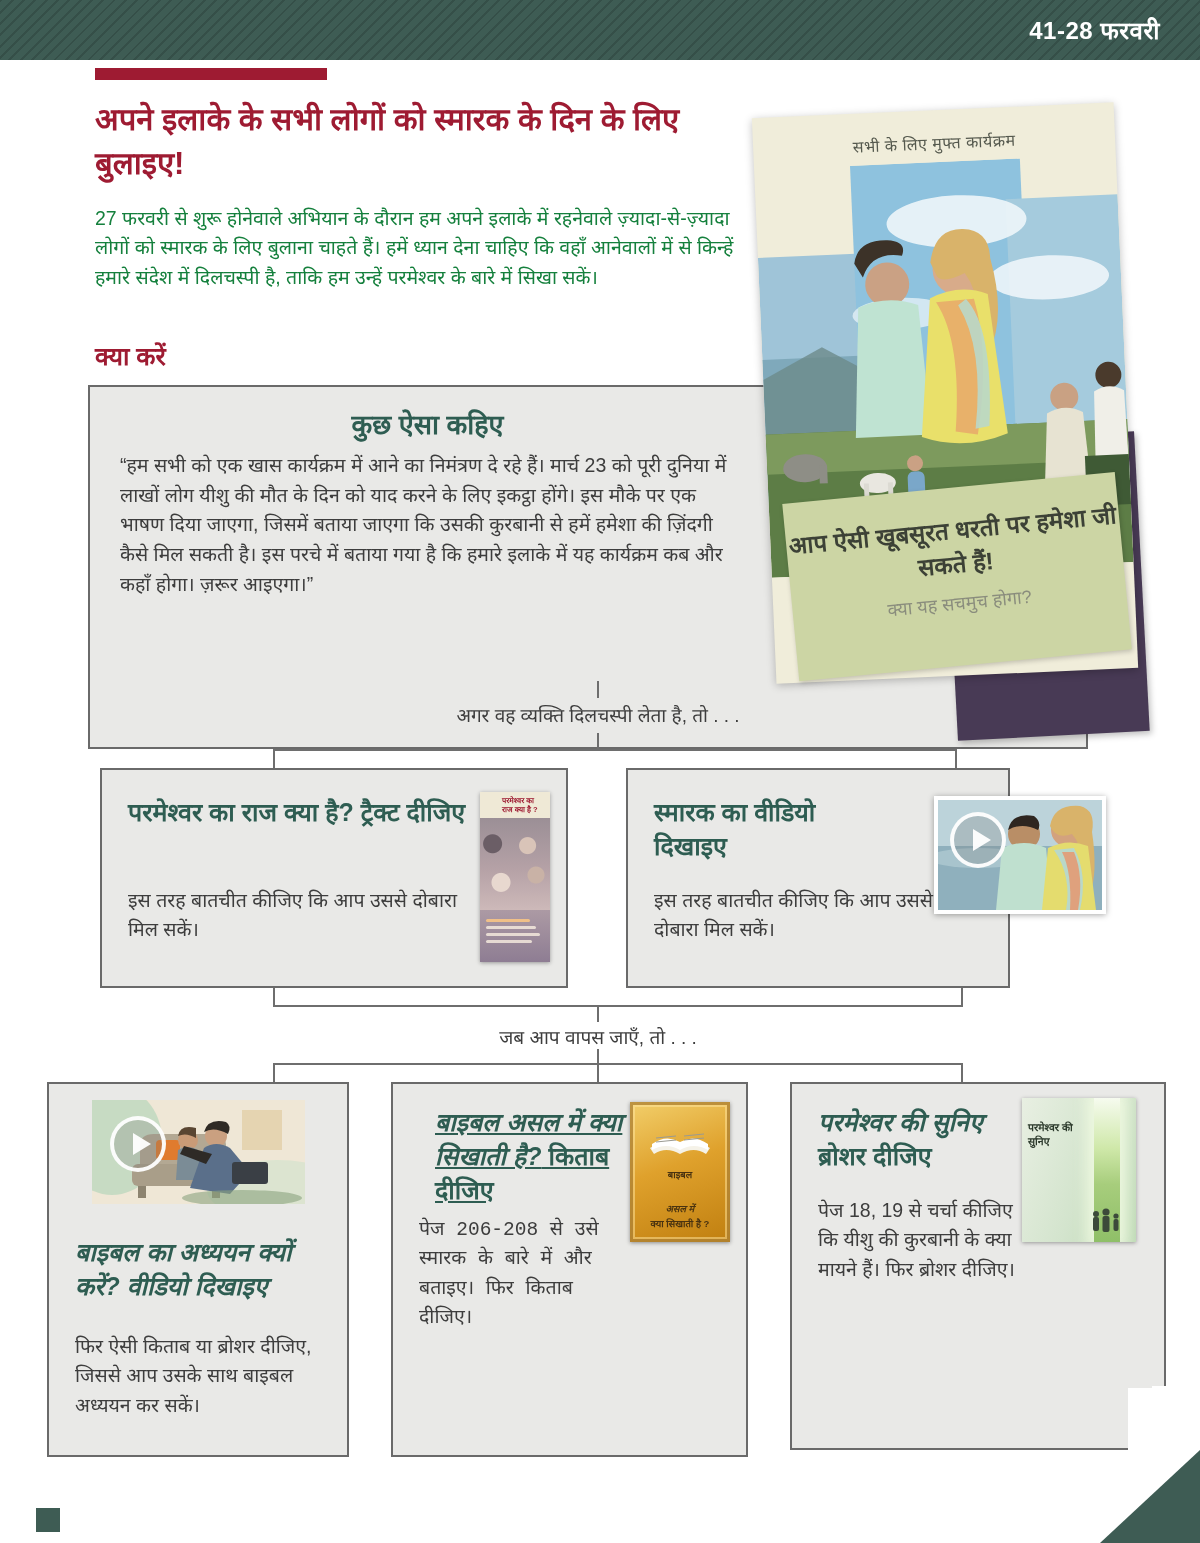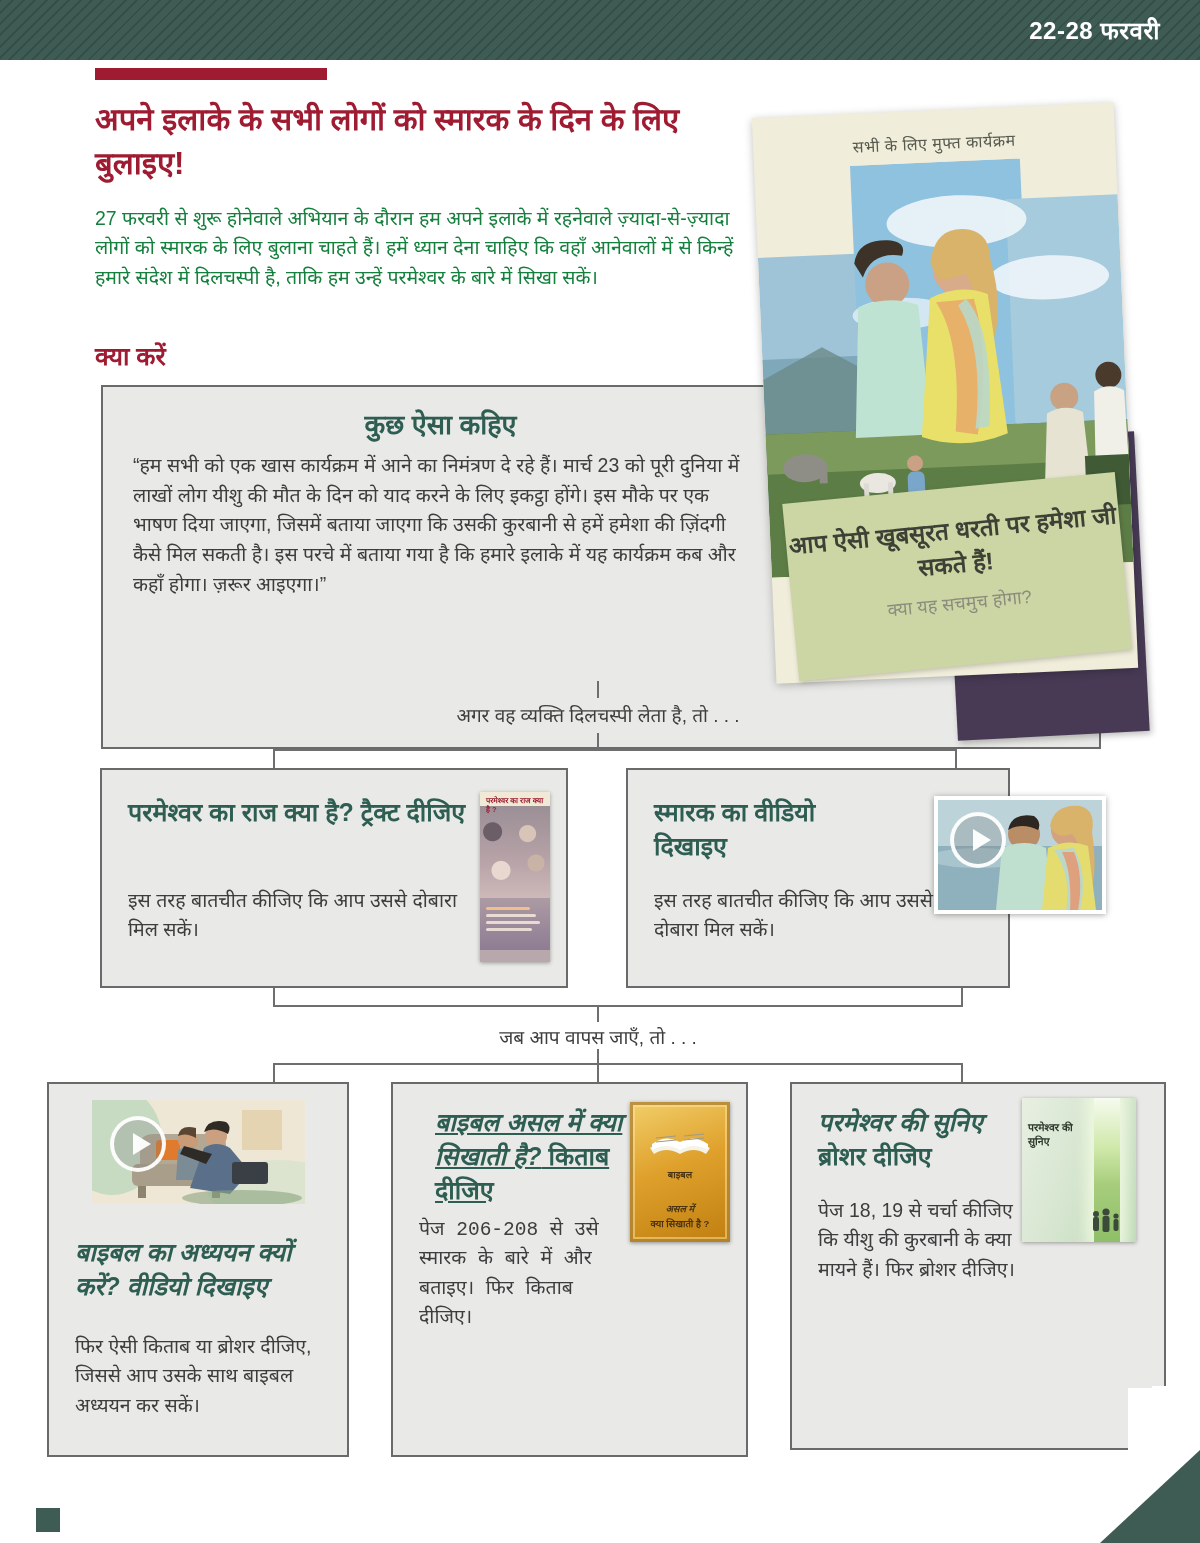--- a/index.html
+++ b/index.html
@@ -18,21 +18,21 @@
 
   .red-bar { left:95px; top:68px; width:232px; height:12px; background:#9e1b32; }
 
   .page-title { left:95px; top:98px; width:590px; font-size:31px; font-weight:bold;
     color:#9e1b32; line-height:1.42; }
   .intro { left:95px; top:204px; width:645px; font-size:19.5px; line-height:1.5; color:#15803d; }
   .section-heading { left:95px; top:338px; font-size:25px; font-weight:bold; color:#9e1b32; }
 
   
   .gray-box { background:#e9e9e7; border:2px solid #6a6a6a; }
-  .say-box { left:101px; top:385px; width:1000px; height:364px; }
+  .say-box { left:88px; top:385px; width:1000px; height:364px; }
   .say-heading { position:absolute; left:30px; top:18px; width:615px; text-align:center;
     font-size:27px; font-weight:bold; color:#2e5d52; }
   .say-quote { position:absolute; left:30px; top:64px; width:622px; font-size:19.5px;
     line-height:1.52; color:#3d3d3d; }
 
   .flow-line { background:#6e6e6e; }
   .flow-text { font-size:19px; color:#3d3d3d; text-align:center; }
 
   .card-title { font-size:25px; font-weight:bold; color:#2e5d52; line-height:1.35; }
   .card-title .pub { }
@@ -50,21 +50,21 @@
   .tract-photo { position:absolute; left:0px; top:52px; width:362px; height:408px; }
   .tract-green { position:absolute; left:18px; top:378px; width:334px; height:178px;
     background:#ccd5a4; transform:rotate(-3deg); box-shadow:1px 2px 5px rgba(0,0,0,0.2);
     text-align:center; padding-top:26px; }
   .tract-green .t1 { font-size:24px; font-weight:bold; color:#3c4136; line-height:1.4; }
   .tract-green .t2 { font-size:18px; color:#8a8d7d; margin-top:10px; }
 
   
   .thumb-frame { border:4px solid #ffffff; box-shadow:0 1px 6px rgba(0,0,0,0.35); }
   .mini-tract { left:378px; top:22px; width:70px; height:170px; box-shadow:0 1px 4px rgba(0,0,0,0.35); overflow:hidden; background:#b8a7ab; }
-  .mini-tract .head { background:#efe9d6; padding:4px 4px 3px 6px; font-size:7.5px; line-height:1.25; color:#9e1b32; font-weight:bold; height:14px; }
+  .mini-tract .head { background:#efe9d6; padding:4px 4px 3px 22px; font-size:7.5px; line-height:1.25; color:#9e1b32; font-weight:bold; height:26px; }
   .mini-tract .faces { height:92px; background:
       radial-gradient(circle at 30% 70%, #e8d8cf 0 9px, transparent 10px),
       radial-gradient(circle at 68% 30%, #d9c4b8 0 8px, transparent 9px),
       radial-gradient(circle at 80% 62%, #c9b2a6 0 8px, transparent 9px),
       radial-gradient(circle at 18% 28%, #6b5e66 0 9px, transparent 10px),
       linear-gradient(180deg,#9b8f96 0%, #b5a1a6 55%, #cdb9b9 100%); }
   .mini-tract .foot { height:52px; background:linear-gradient(180deg,#ac9aa4,#8e7d93); padding:5px 6px; }
   .mini-tract .foot i { display:block; height:3px; margin:4px 0; background:rgba(255,245,230,0.75); border-radius:2px; }
   .mini-tract .foot i.b1 { width:44px; background:#f0c088; }
 
@@ -93,21 +93,21 @@
   .corner-square { left:36px; top:1508px; width:24px; height:24px; background:#3e5c54; }
   .corner-triangle { left:1100px; top:1450px; width:100px; height:93px; background:#3e5c54;
     clip-path:polygon(100% 0, 100% 100%, 0 100%); }
 </style>
 </head>
 <body>
 
 <div class="page">
 
   <div class="abs topbar">
-    <div class="topbar-date">22-28 फरवरी</div>
+    <div class="topbar-date">41-28 फरवरी</div>
   </div>
 
   <div class="abs red-bar"></div>
   <h1 class="abs page-title">अपने इलाके के सभी लोगों को स्मारक के दिन के लिए बुलाइए!</h1>
   <p class="abs intro">27 फरवरी से शुरू होनेवाले अभियान के दौरान हम अपने इलाके में रहनेवाले ज़्यादा-से-ज़्यादा लोगों को स्मारक के लिए बुलाना चाहते हैं। हमें ध्यान देना चाहिए कि वहाँ आनेवालों में से किन्हें हमारे संदेश में दिलचस्पी है, ताकि हम उन्हें परमेश्वर के बारे में सिखा सकें।</p>
   <h2 class="abs section-heading">क्या करें</h2>
 
   <div class="abs gray-box say-box">
     <div class="say-heading">कुछ ऐसा कहिए</div>
     <div class="say-quote">“हम सभी को एक खास कार्यक्रम में आने का निमंत्रण दे रहे हैं। मार्च 23 को पूरी दुनिया में लाखों लोग यीशु की मौत के दिन को याद करने के लिए इकट्ठा होंगे। इस मौके पर एक भाषण दिया जाएगा, जिसमें बताया जाएगा कि उसकी कुरबानी से हमें हमेशा की ज़िंदगी कैसे मिल सकती है। इस परचे में बताया गया है कि हमारे इलाके में यह कार्यक्रम कब और कहाँ होगा। ज़रूर आइएगा।”</div>

